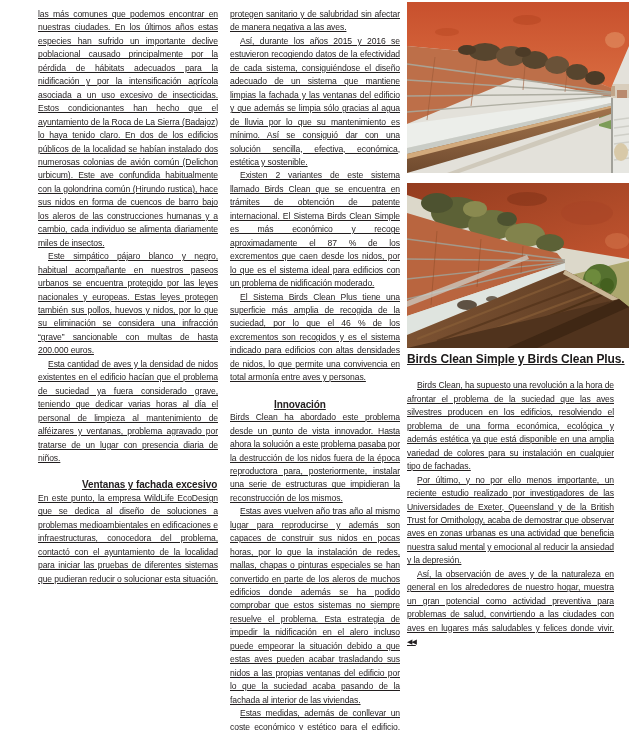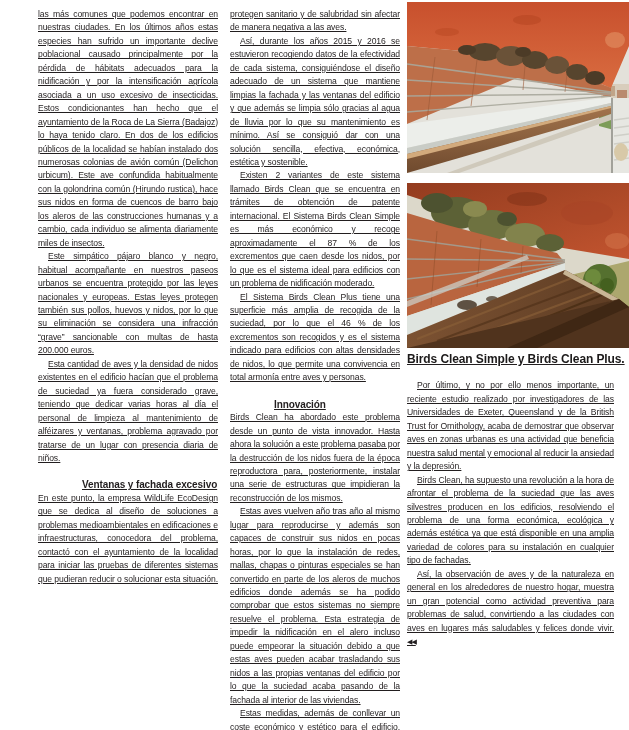--- a/index.html
+++ b/index.html
@@ -186,18 +186,18 @@
         </g>
         <polygon points="158,87 212,116 208,119 156,91" fill="#c9b696"></polygon>
 
         <polygon points="0,165 212,116 222,124 222,165" fill="#50331d"></polygon>
         <polygon points="100,165 212,116 222,124 130,165" fill="#3f2714"></polygon>
       </svg>
 
       <figcaption>Birds Clean Simple y Birds Clean Plus.</figcaption>
     </figure>
 
+    <p class="ind">Birds Clean, ha supuesto una revolución a la hora de afrontar el problema de la suciedad que las aves silvestres producen en los edificios, resolviendo el problema de una forma económica, ecológica y además estética ya que está disponible en una amplia variedad de colores para su instalación en cualquier tipo de fachadas.</p>
     <p class="ind">Por último, y no por ello menos importante,  un reciente estudio realizado por investigadores de las Universidades de Exeter, Queensland y de la British Trust for Ornithology, acaba de demostrar que observar aves en zonas urbanas es una actividad que beneficia nuestra salud mental y emocional al reducir la ansiedad y la depresión.</p>
-    <p class="ind">Birds Clean, ha supuesto una revolución a la hora de afrontar el problema de la suciedad que las aves silvestres producen en los edificios, resolviendo el problema de una forma económica, ecológica y además estética ya que está disponible en una amplia variedad de colores para su instalación en cualquier tipo de fachadas.</p>
     <p class="ind"><span>Así, la observación de aves y de la naturaleza en general en los alrededores de nuestro hogar, muestra un gran potencial como actividad preventiva para problemas de salud, convirtiendo a las ciudades con aves en lugares más saludables y felices donde vivir. </span><span class="end-mark">◀◀</span></p>
   </div>
 
 </div>
 
 </body></html>

